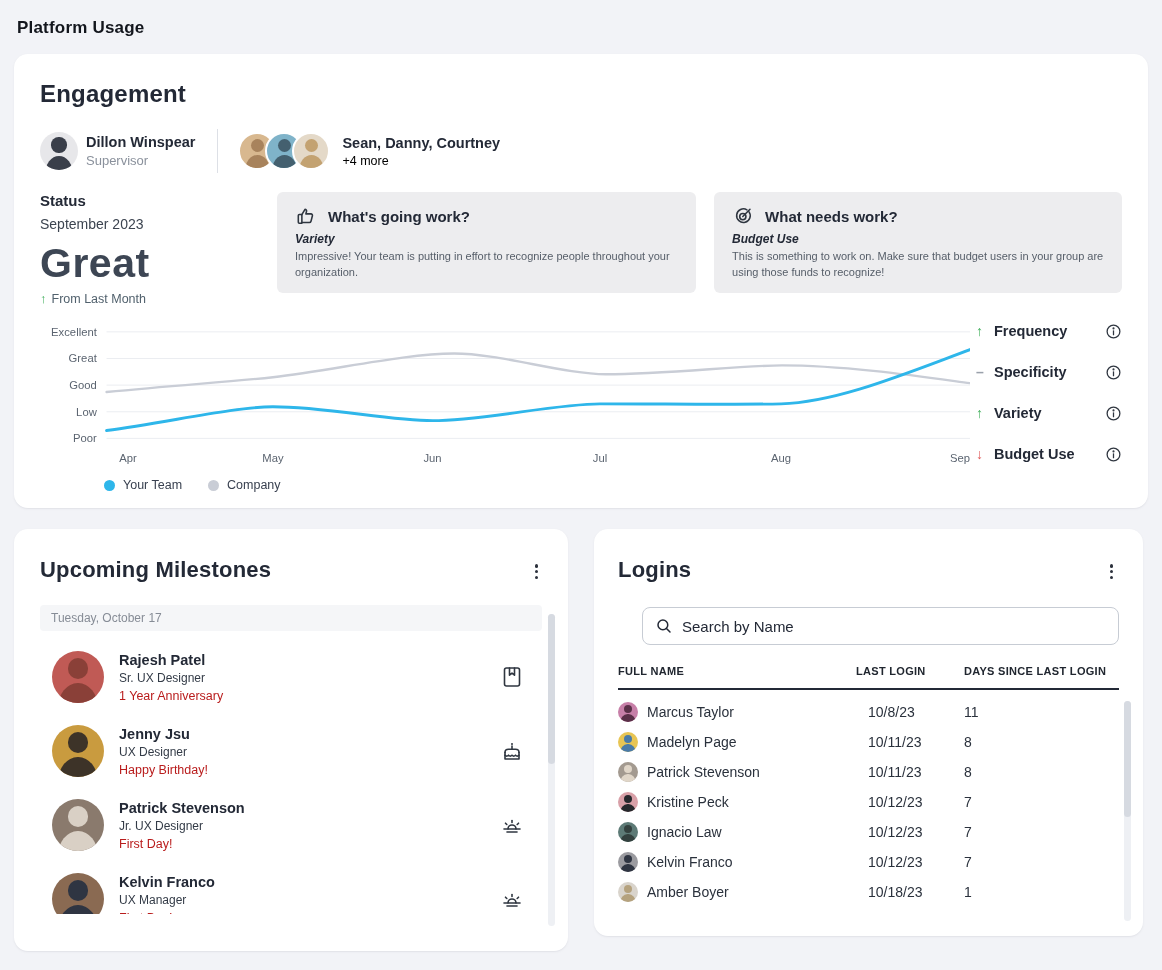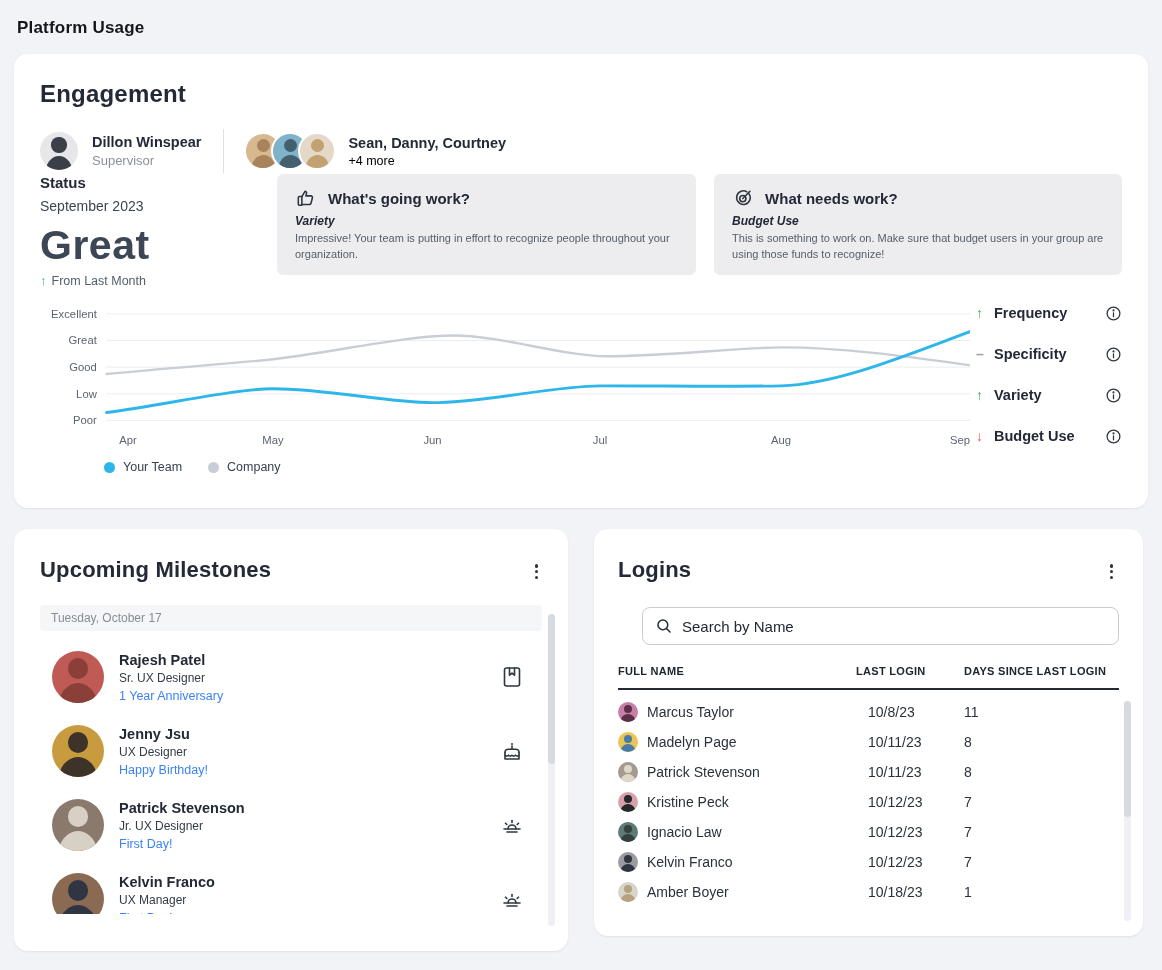--- a/index.html
+++ b/index.html
@@ -21,33 +21,33 @@
   
   .engagement { margin-top: 16px; height: 454px; padding: 26px 26px 0; position: relative; }
   .engagement h2 { font-size: 24px; font-weight: 800; letter-spacing: .2px; }
 
   .people-row { display: flex; align-items: center; margin-top: 20px; height: 46px; }
   .avatar { border-radius: 50%; position: relative; overflow: hidden; flex: none; }
   .avatar::before { content:""; position: absolute; width: 40%; height: 40%; border-radius: 50%;
     top: 14%; left: 30%; background: var(--p, #555); }
   .avatar::after { content:""; position: absolute; width: 76%; height: 48%;
     border-radius: 50% 50% 0 0 / 100% 100% 0 0; bottom: -10%; left: 12%; background: var(--p, #555); }
-  .supervisor { display: flex; align-items: center; gap: 14px; }
+  .supervisor { display: flex; align-items: center; gap: 8px; }
   .supervisor .avatar { width: 38px; height: 38px; }
   .sup-name { font-size: 14.5px; font-weight: 800; }
   .sup-role { font-size: 13px; color: #8a919c; margin-top: 3px; }
   .v-divider { width: 1px; height: 44px; background: #dde0e6; margin: 0 20px 0 22px; }
   .team-avatars { display: flex; }
   .team-avatars .avatar { width: 38px; height: 38px; border: 2px solid #fff; }
   .team-avatars .avatar + .avatar { margin-left: -11px; }
   .team-text { margin-left: 12px; }
   .team-names { font-size: 14.5px; font-weight: 800; }
   .team-more { font-size: 12.5px; color: #000000; margin-top: 3px; }
 
-  .mid-row { display: flex; align-items: flex-start; }
+  .mid-row { display: flex; margin-top: 18px; align-items: flex-start; }
   .status-col { width: 237px; flex: none; }
   .status-label { font-size: 15px; font-weight: 800; }
   .status-period { font-size: 14px; color: #3c4450; margin-top: 7px; }
   .status-value { font-size: 41px; font-weight: 800; color: #3d4654; margin-top: 8px; letter-spacing: .5px; }
   .status-trend { font-size: 12.5px; color: #51616d; margin-top: 4px; display: flex; align-items: center; gap: 5px; }
   .trend-up-arrow { color: #3fae5a; font-weight: 700; font-size: 13px; }
 
   .callout { background: #ededef; border-radius: 6px; padding: 13px 18px 12px; min-height: 92px; }
   .callout-1 { flex: 1.03; margin-right: 18px; }
   .callout-2 { flex: 1; }
@@ -85,21 +85,21 @@
   
   .milestones { width: 554px; height: 422px; padding: 28px 24px 0 26px; position: relative; }
   .date-bar { margin-top: 22px; width: 502px; background: #f5f6f8; border-radius: 4px;
     padding: 6px 11px; font-size: 12px; color: #868c96; }
   .ms-list { margin-top: 9px; height: 274px; overflow: hidden; }
   .ms-item { display: flex; align-items: center; padding: 11px 0 11px 12px; gap: 15px; }
   .ms-avatar { width: 52px; height: 52px; }
   .ms-info { flex: 1; }
   .ms-name { font-size: 14.5px; font-weight: 800; }
   .ms-role { font-size: 12px; color: #333b47; margin-top: 3px; }
-  .ms-note { font-size: 12.5px; color: #3b82f6; margin-top: 4px; }
+  .ms-note { font-size: 12.5px; color: #b91c1c; margin-top: 4px; }
   .ms-icon { flex: none; margin-right: 20px; }
   .scrollbar { position: absolute; width: 7px; border-radius: 4px; background: #eef0f4; }
   .scroll-thumb { position: absolute; width: 7px; border-radius: 4px; background: #d6dae1; }
   .ms-scroll { right: 13px; top: 85px; height: 312px; }
   .ms-thumb { right: 13px; top: 85px; height: 150px; }
 
   
   .logins { width: 549px; height: 407px; padding: 28px 24px 0; position: relative; }
   .search-box { margin-top: 24px; height: 38px; border: 1px solid #c7ccd4; border-radius: 8px;
     display: flex; align-items: center; padding: 0 12px; gap: 9px; background: #fff; margin-left: 24px; }

